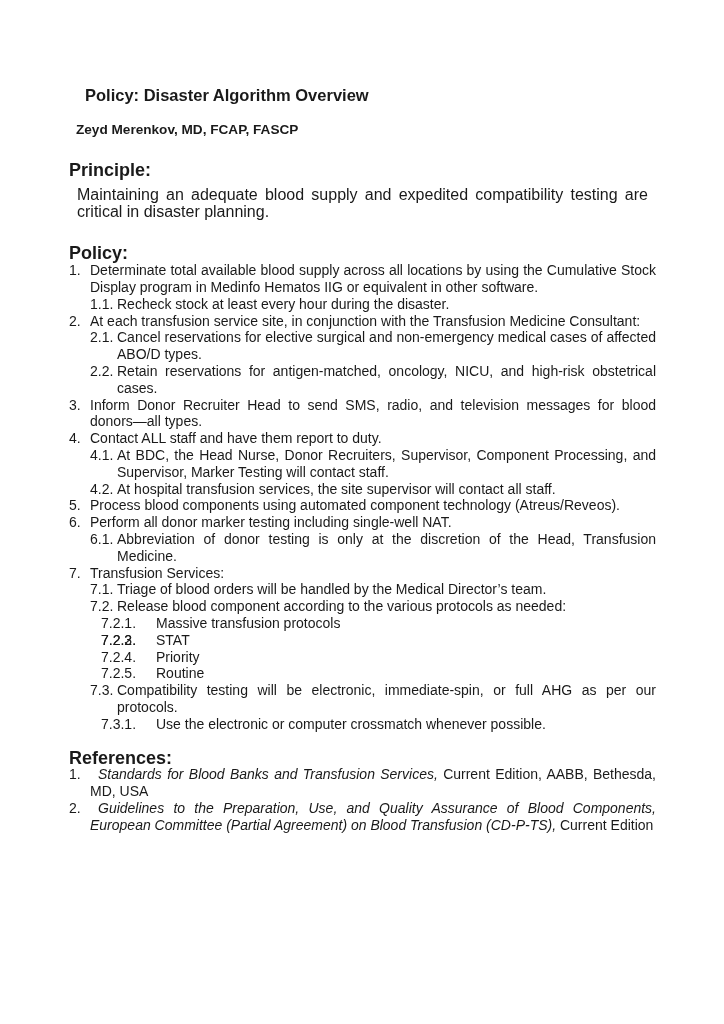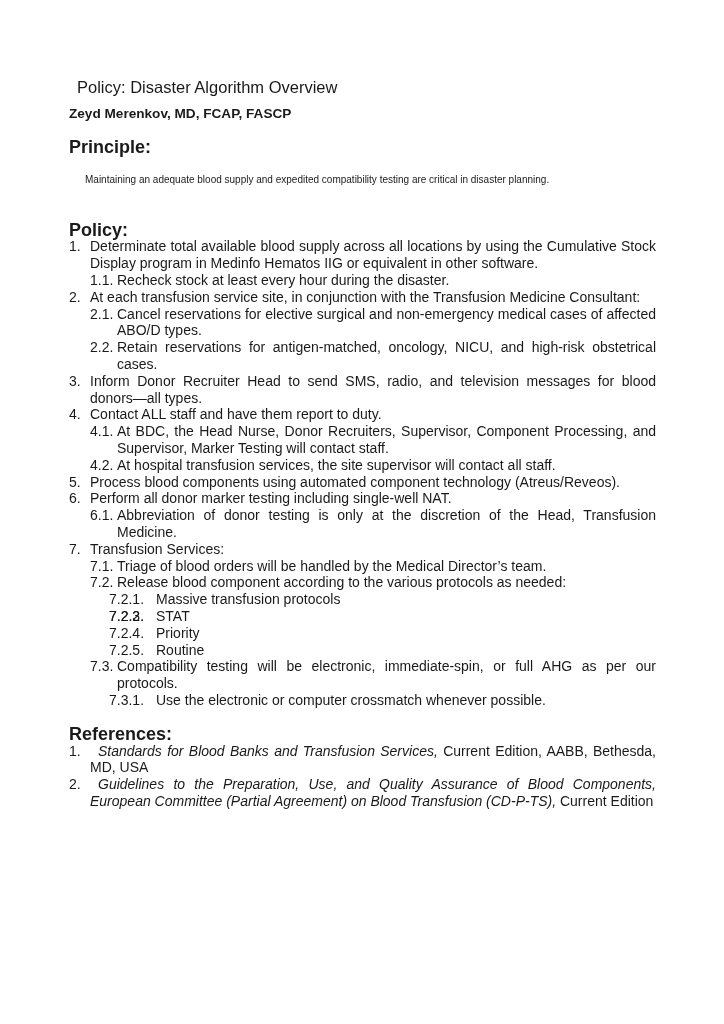--- a/index.html
+++ b/index.html
@@ -1,31 +1,31 @@
 <!DOCTYPE html>
 <html><head>
 <meta charset="utf-8">
 <style>
   html, body { margin: 0; padding: 0; background: #ffffff; }
   body { width: 724px; height: 1024px; position: relative; overflow: hidden;
          font-family: "Liberation Sans", sans-serif; color: #1a1a1a; }
   .page { position: absolute; left: 69px; top: 70px; width: 587px; }
-  .title { font-size: 16.5px; font-weight: normal; line-height: 19px; margin: 8px; }
-  .sub { font-size: 13.6px; font-weight: bold; line-height: 17px; margin: 0; }
+  .title { font-size: 16.5px; font-weight: bold; line-height: 19px; margin: 16px; }
+  .sub { font-size: 13.6px; font-weight: bold; line-height: 17px; margin: 7px; }
   .head { font-size: 18px; font-weight: bold; line-height: 16.8px; margin: 0; }
-  .para { font-size: 10px; line-height: 16.8px; margin: 16px; text-align: justify; }
+  .para { font-size: 16px; line-height: 16.8px; margin: 8px; text-align: justify; }
   .gap { height: 17px; }
   .item { position: relative; font-size: 14px; line-height: 16.8px; text-align: justify; }
   .l1 { padding-left: 21px; }
   .l2 { padding-left: 48px; }
   .l3 { padding-left: 87px; }
   .num { position: absolute; top: 0; }
   .l1 .num { left: 0; }
   .l2 .num { left: 21px; }
-  .l3 .num { left: 40px; }
+  .l3 .num { left: 32px; }
   .txt { display: block; }
   em { font-style: italic; margin-left: 8px; }
 </style>
 </head>
 <body>
 
 <div class="page">
   <h1 class="title">Policy:  Disaster Algorithm Overview</h1>
   <p class="sub">Zeyd Merenkov, MD, FCAP, FASCP</p>
   <div class="gap"></div>

